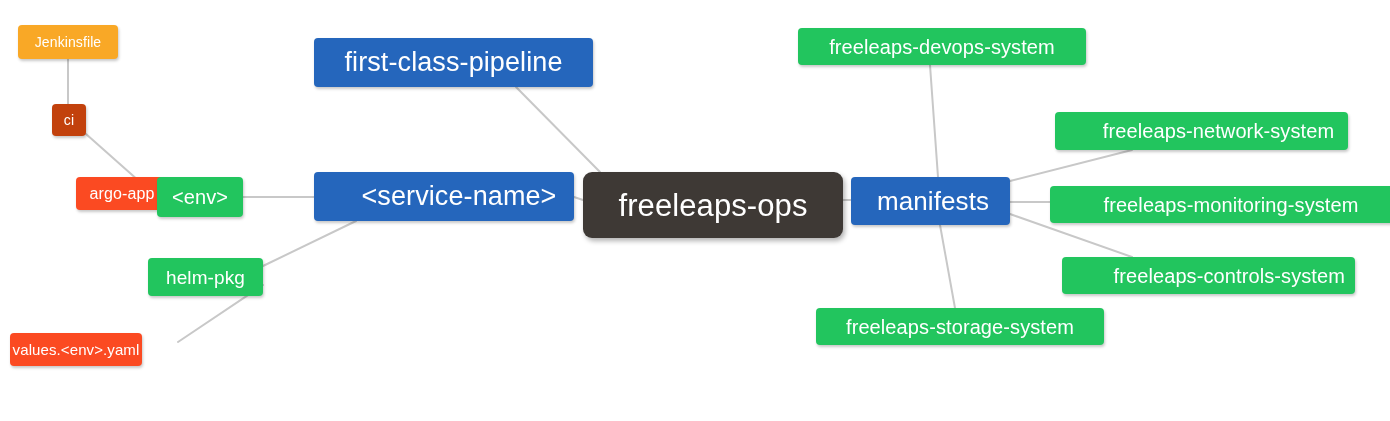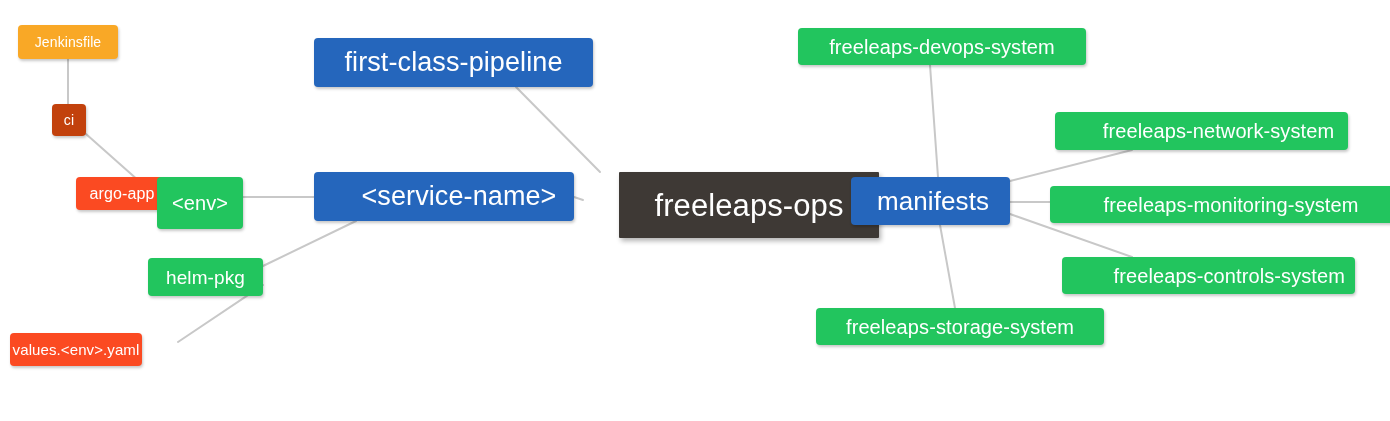--- a/index.html
+++ b/index.html
@@ -36,23 +36,22 @@
     border-radius: 4px;
     color: #ffffff;
     white-space: nowrap;
     line-height: 1;
     letter-spacing: 0.1px;
     box-shadow: 1px 2px 3px rgba(0,0,0,0.22);
     padding: 0 10px;
     cursor: pointer;
   }
   .node.root {
-    border-radius: 1px;
+    border-radius: 9px;
     box-shadow: 2px 3px 5px rgba(0,0,0,0.3);
-    margin-left: 36px;
   }
 </style>
 </head>
 <body>
 
 <div id="canvas">
   <svg id="edges" width="1390" height="421" viewBox="0 0 1390 421">
       <line x1="68" y1="59" x2="68" y2="104" stroke="#c8c8c8" stroke-width="2" stroke-linecap="round"></line>
       <line x1="86" y1="134" x2="157" y2="197" stroke="#c8c8c8" stroke-width="2" stroke-linecap="round"></line>
       <line x1="124" y1="196" x2="157" y2="197" stroke="#c8c8c8" stroke-width="2" stroke-linecap="round"></line>
@@ -71,21 +70,21 @@
   <div id="node-layer">
       <div class="node" style="left: 18px; top: 25px; width: 100px; height: 34px; background: rgb(249, 168, 38); font-size: 14px;">
         <span>Jenkinsfile</span>
       </div>
       <div class="node" style="left: 52px; top: 104px; width: 34px; height: 32px; background: #c2410c; font-size: 14px;">
         <span>ci</span>
       </div>
       <div class="node" style="left: 32px; top: 177px; width: 92px; height: 33px; background: rgb(251, 74, 34); font-size: 16px; margin-left: 44px;">
         <span>argo-app</span>
       </div>
-      <div class="node" style="left: 157px; top: 177px; width: 86px; height: 52px; background: rgb(34, 197, 94); font-size: 20px;">
+      <div class="node" style="left: 157px; top: 177px; width: 86px; height: 40px; background: rgb(34, 197, 94); font-size: 20px;">
         <span>&lt;env&gt;</span>
       </div>
       <div class="node" style="left: 148px; top: 258px; width: 115px; height: 38px; background: rgb(34, 197, 94); font-size: 19px;">
         <span>helm-pkg</span>
       </div>
       <div class="node" style="left: 10px; top: 333px; width: 132px; height: 33px; background: rgb(251, 74, 34); font-size: 15px;">
         <span>values.&lt;env&gt;.yaml</span>
       </div>
       <div class="node" style="left: 314px; top: 38px; width: 279px; height: 49px; background: rgb(37, 102, 188); font-size: 27px;">
         <span>first-class-pipeline</span>

